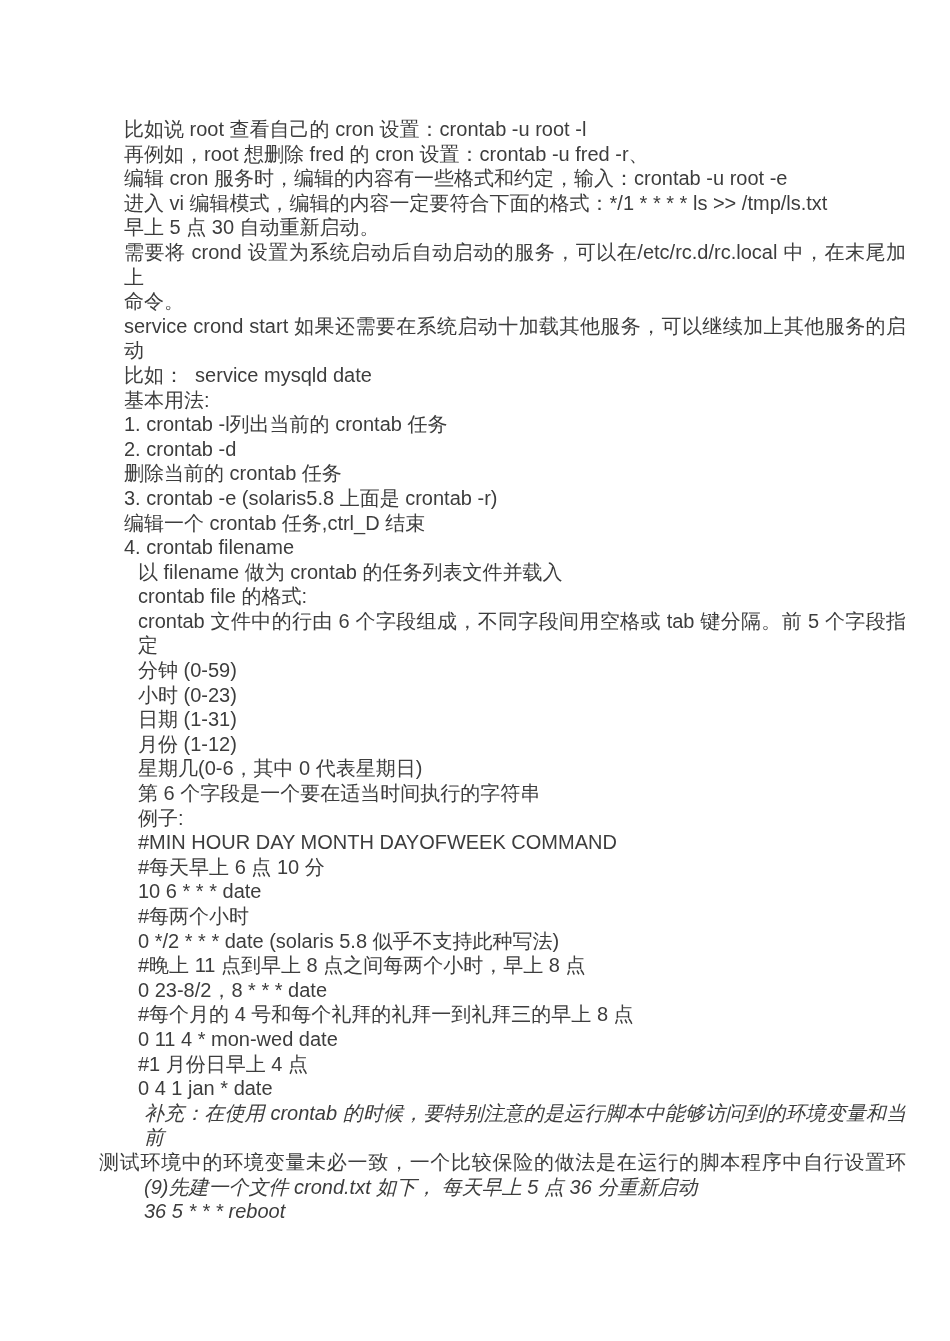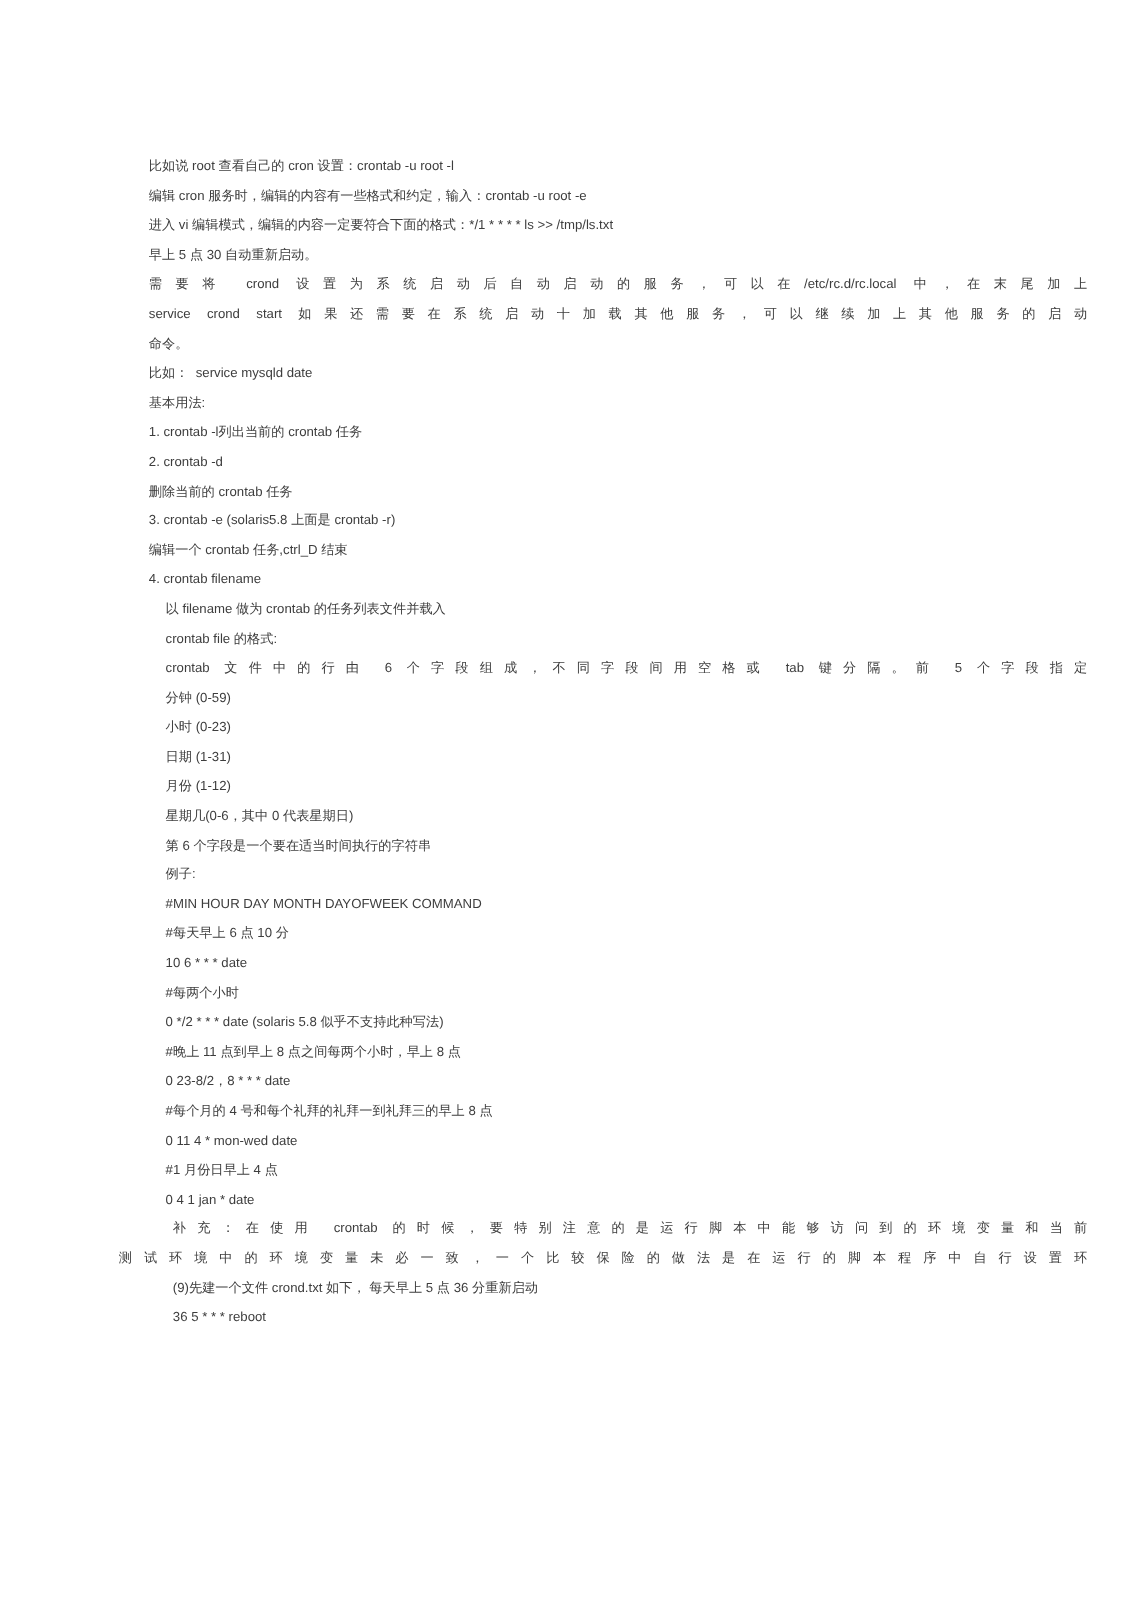--- a/index.html
+++ b/index.html
@@ -7,48 +7,49 @@
     width: 950px;
     height: 1341px;
     background: #ffffff;
     position: relative;
     overflow: hidden;
     font-family: "Liberation Sans", "DejaVu Sans", sans-serif;
   }
   .doc {
     position: absolute;
     left: 124px;
-    top: 127px;
+    top: 117px;
     width: 782px;
-    font-size: 11px;
+    font-size: 20px;
     line-height: 24.6px;
     color: #3d3d3d;
   }
   .line { white-space: pre; }
   .line.i1 { padding-left: 14px; }
-  .line.first { padding-left: 20px; }
+  .line.first { padding-left: 20px; font-style: italic; }
   .line.hang { margin-left: -25px; }
   .line.fill {
     white-space: normal;
     text-align: justify;
     text-align-last: justify;
   }
 </style>
 </head>
 <body>
 
 <div class="doc">
 
 <div class="line">比如说 root 查看自己的 cron 设置：crontab -u root -l</div>
+    <div class="line">再例如，root 想删除 fred 的 cron 设置：crontab -u fred -r、</div>
     <div class="line">编辑 cron 服务时，编辑的内容有一些格式和约定，输入：crontab -u root -e</div>
     <div class="line">进入 vi 编辑模式，编辑的内容一定要符合下面的格式：*/1 * * * * ls &gt;&gt; /tmp/ls.txt</div>
     <div class="line">早上 5 点 30 自动重新启动。</div>
     <div class="line fill">需要将 crond 设置为系统启动后自动启动的服务，可以在/etc/rc.d/rc.local 中，在末尾加上</div>
+    <div class="line">命令。</div>
     <div class="line fill">service crond start 如果还需要在系统启动十加载其他服务，可以继续加上其他服务的启动</div>
-    <div class="line">命令。</div>
     <div class="line">比如：  service mysqld date</div>
     <div class="line">基本用法:</div>
     <div class="line">1. crontab -l列出当前的 crontab 任务</div>
     <div class="line">2. crontab -d</div>
     <div class="line">删除当前的 crontab 任务</div>
     <div class="line">3. crontab -e (solaris5.8 上面是 crontab -r)</div>
     <div class="line">编辑一个 crontab 任务,ctrl_D 结束</div>
     <div class="line">4. crontab filename</div>
     <div class="line i1">以 filename 做为 crontab 的任务列表文件并载入</div>
     <div class="line i1">crontab file 的格式:</div>

